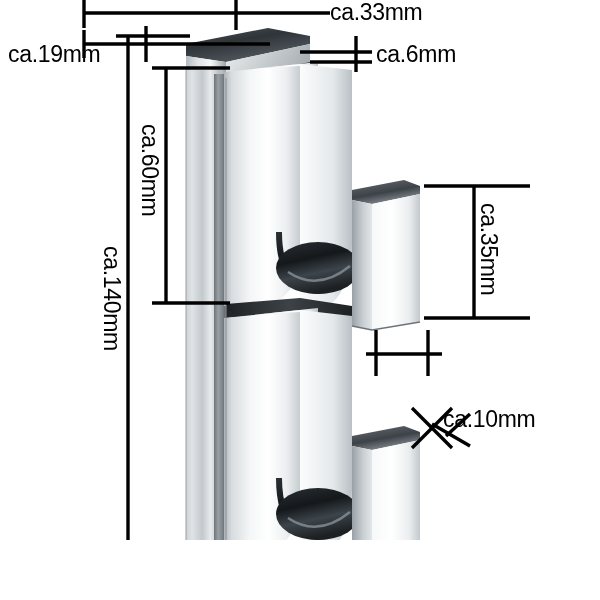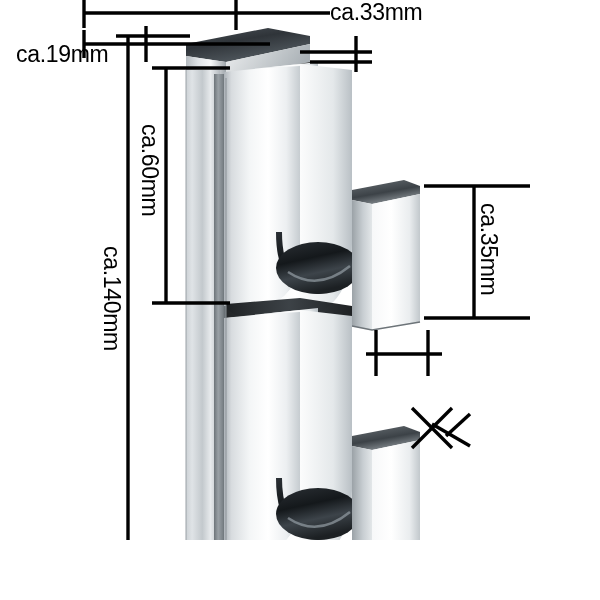--- a/index.html
+++ b/index.html
@@ -250,25 +250,27 @@
       <g>
         <line x1="226" y1="576" x2="400" y2="576"></line>
         <line x1="232" y1="556" x2="232" y2="596"></line>
         <line x1="392" y1="552" x2="392" y2="596"></line>
       </g>
     </g>
   </svg>
 
   <div class="dim-label" style="left:330px; top:1px;">ca.33mm</div>
 
-  <div class="dim-label" style="left:16px; top:43px;">ca.19mm</div>
-
+  <div class="dim-label" style="left:8px; top:43px;">ca.19mm</div>
+
+  <div class="dim-label" style="left:376px; top:43px;">ca.6mm</div>
 
   <div class="dim-label vertical" style="left:161px; top:124px;">ca.60mm</div>
 
   <div class="dim-label vertical" style="left:123px; top:246px;">ca.140mm</div>
 
   <div class="dim-label vertical" style="left:500px; top:203px;">ca.35mm</div>
 
 
+  <div class="dim-label" style="left:443px; top:408px;">ca.10mm</div>
 
 
 </div>
 
 </body></html>

